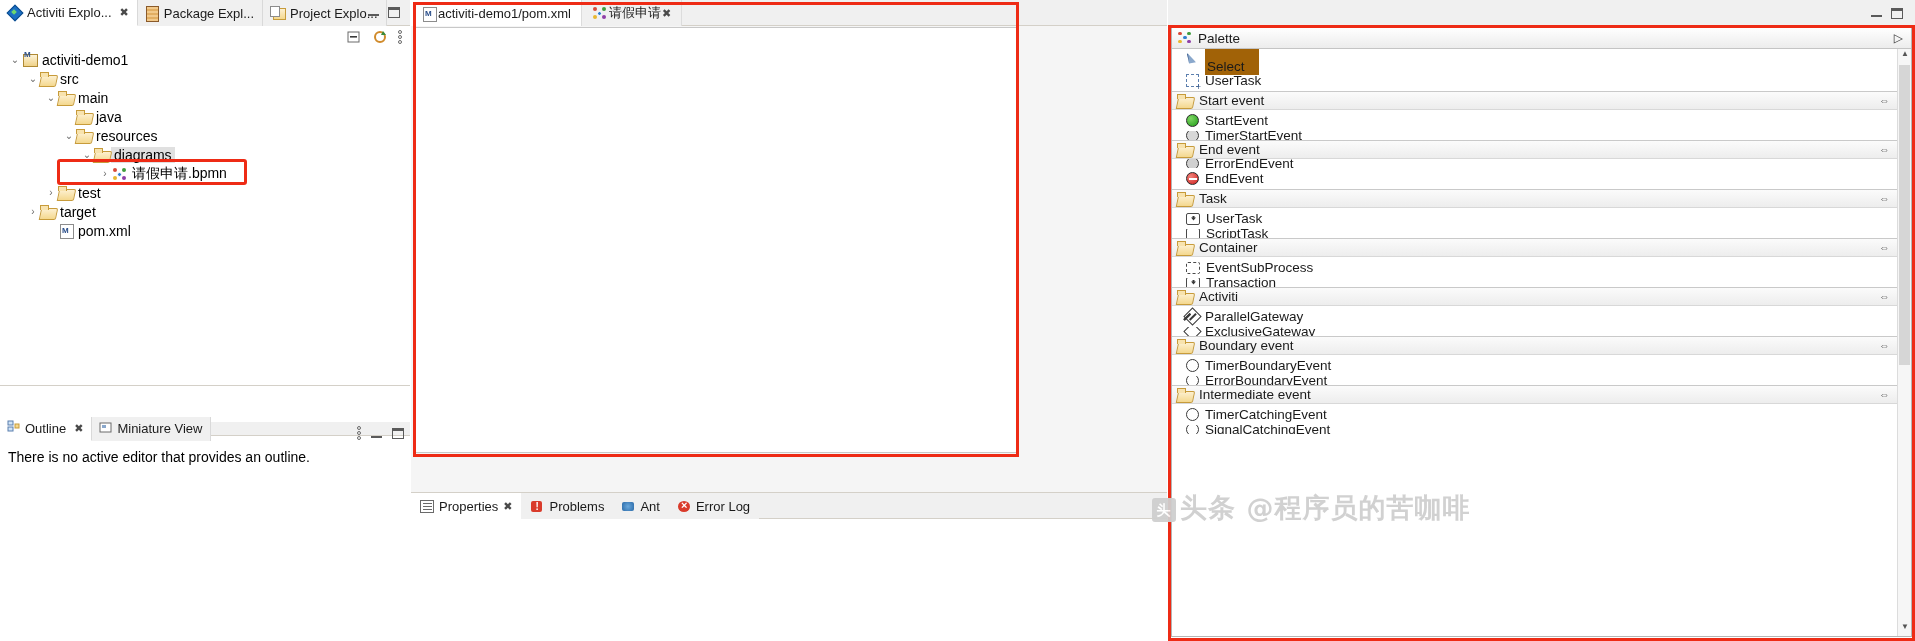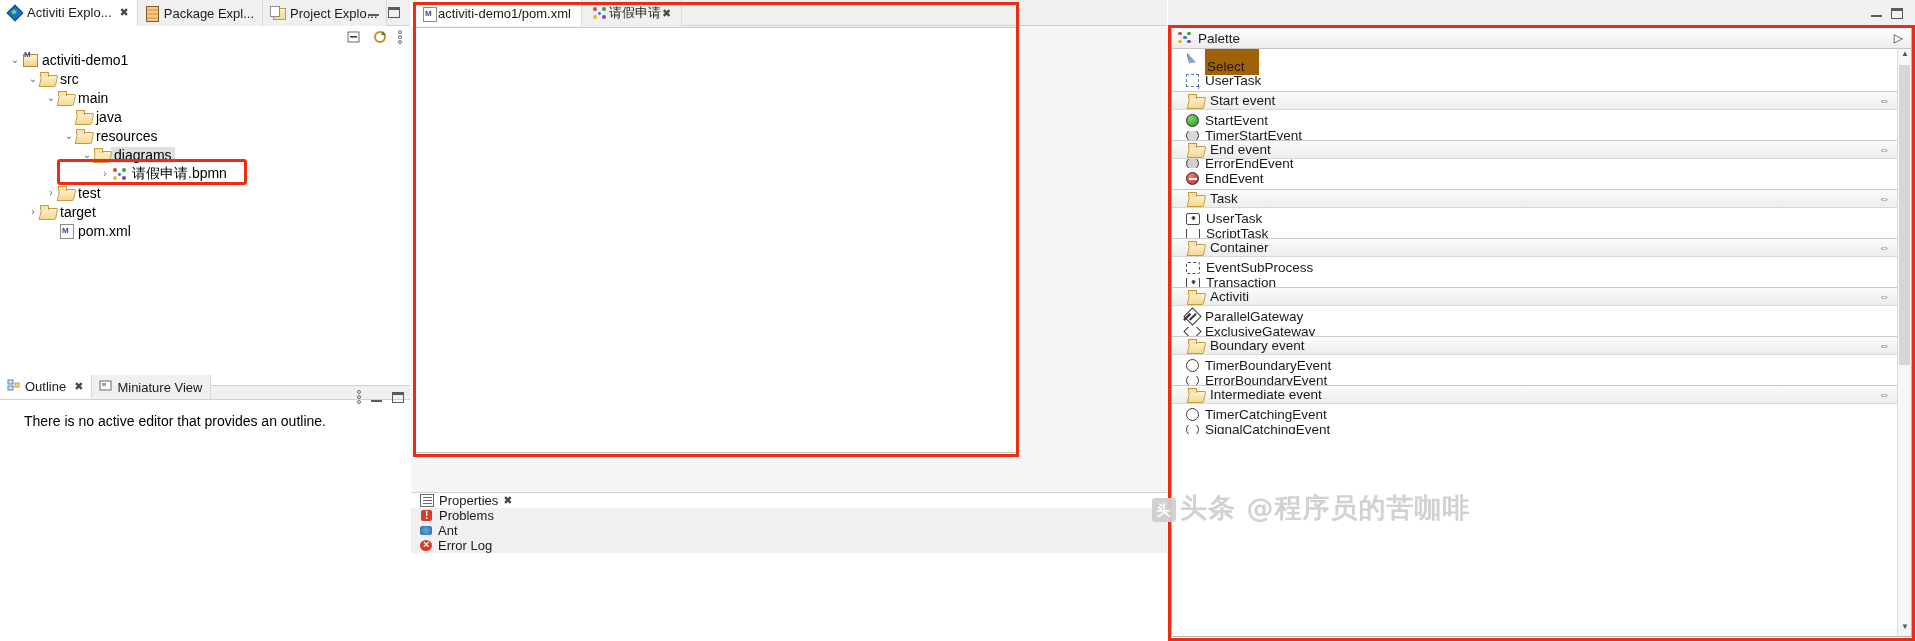--- a/index.html
+++ b/index.html
@@ -112,29 +112,29 @@
     position:absolute; border:3px solid #ee2b15; border-radius:3px;
     pointer-events:none;
   }
 
   
   .outline-panel {
     position:absolute; left:0; top:385px; width:410px; height:256px;
     background:#fff; border-top:1px solid #d4d0c8;
   }
   .outline-tabs {
-    height:14px; background:#f0f0f0; display:flex; align-items:flex-end;
-    border-bottom:1px solid #d4d0c8; position:relative;
+    height:14px; background:#f0f0f0; display:flex; align-items:center;
+    border-bottom:1px solid #d4d0c8; position:relative;margin-top:36px;
   }
   .outline-tabs .vtab { height:24px; }
   .outline-ctrls{ position:absolute; right:6px; top:4px; display:flex; align-items:center; gap:10px;}
   .dots { display:flex; flex-direction:column; gap:1px; }
   .dots i { width:4px;height:4px;border:1px solid #6a6a6a;border-radius:50%; display:block;}
   .outline-body {
-    padding:13px 0 0 24px; font-size:14px; color:#000; background:#fff;
+    padding:13px 0 0 8px; font-size:14px; color:#000; background:#fff;
   }
 
   
   .editor-area {
     position:absolute; left:411px; top:0; width:756px; height:641px;
     background:#f5f5f5;
   }
   .etabs{
     height:26px; background:#f0f0f0; display:flex; align-items:stretch;
     border-bottom:1px solid #d4d0c8;
@@ -154,21 +154,21 @@
     border:3px solid #ee2b15; pointer-events:none;
   }
 
   
   .bottom-panel{
     position:absolute; left:0; top:492px; width:756px; height:149px;
     background:#ffffff; border-top:1px solid #d4d0c8;
   }
   .btabs{
     height:26px; background:#f0f0f0; display:flex; align-items:stretch;
-    border-bottom:1px solid #d4d0c8; position:relative;flex-direction:column;
+    border-bottom:1px solid #d4d0c8; position:relative;
   }
   .btab{
     display:flex;align-items:center;gap:5px;padding:0 9px;height:26px;
     font-size:13px; background:#f0f0f0; white-space:nowrap; cursor:default;
   }
   .btab.active{background:#fff;}
 
   
   .right-col{
     position:absolute; left:1168px; top:0; width:747px; height:593px;
@@ -194,21 +194,21 @@
   .pal-scroll{ position:absolute; right:0; top:21px; width:14px; bottom:0; background:#f6f6f6; border-left:1px solid #dcdcdc;}
   .pal-scroll .thumb{ position:absolute; left:1px; top:16px; width:11px; height:300px; background:#d6d6d6; }
   .pal-scroll .up, .pal-scroll .dn{ position:absolute; left:0; width:14px; height:14px; text-align:center; font-size:8px; color:#555; }
   .pal-scroll .up{ top:0; } .pal-scroll .dn{ bottom:0; }
 
   .pal-body{ position:absolute; left:0; top:21px; right:14px; bottom:0; overflow:hidden;}
 
   .pal-group{
     height:19px; background:linear-gradient(#fbfbfb,#ededed);
     border-top:1px solid #c9c9c9; border-bottom:1px solid #d8d8d8;
-    display:flex; align-items:center; gap:6px; padding-left:16px;
+    display:flex; align-items:center; gap:6px; padding-left:5px;
     font-size:13.5px; position:relative;
   }
   .pal-group .gp-pin{ position:absolute; right:7px; top:2px; color:#444; font-size:11px;}
   .pal-item{
     height:21px; display:flex; align-items:center; gap:6px;
     padding-left:14px; font-size:13.5px; white-space:nowrap;
     position:relative;
   }
   .pal-item.selected .it-lbl{ background:#a16207; padding:15px 14px 1px 2px; }
   .pal-item.clipped{ height:9px; overflow:hidden; }

